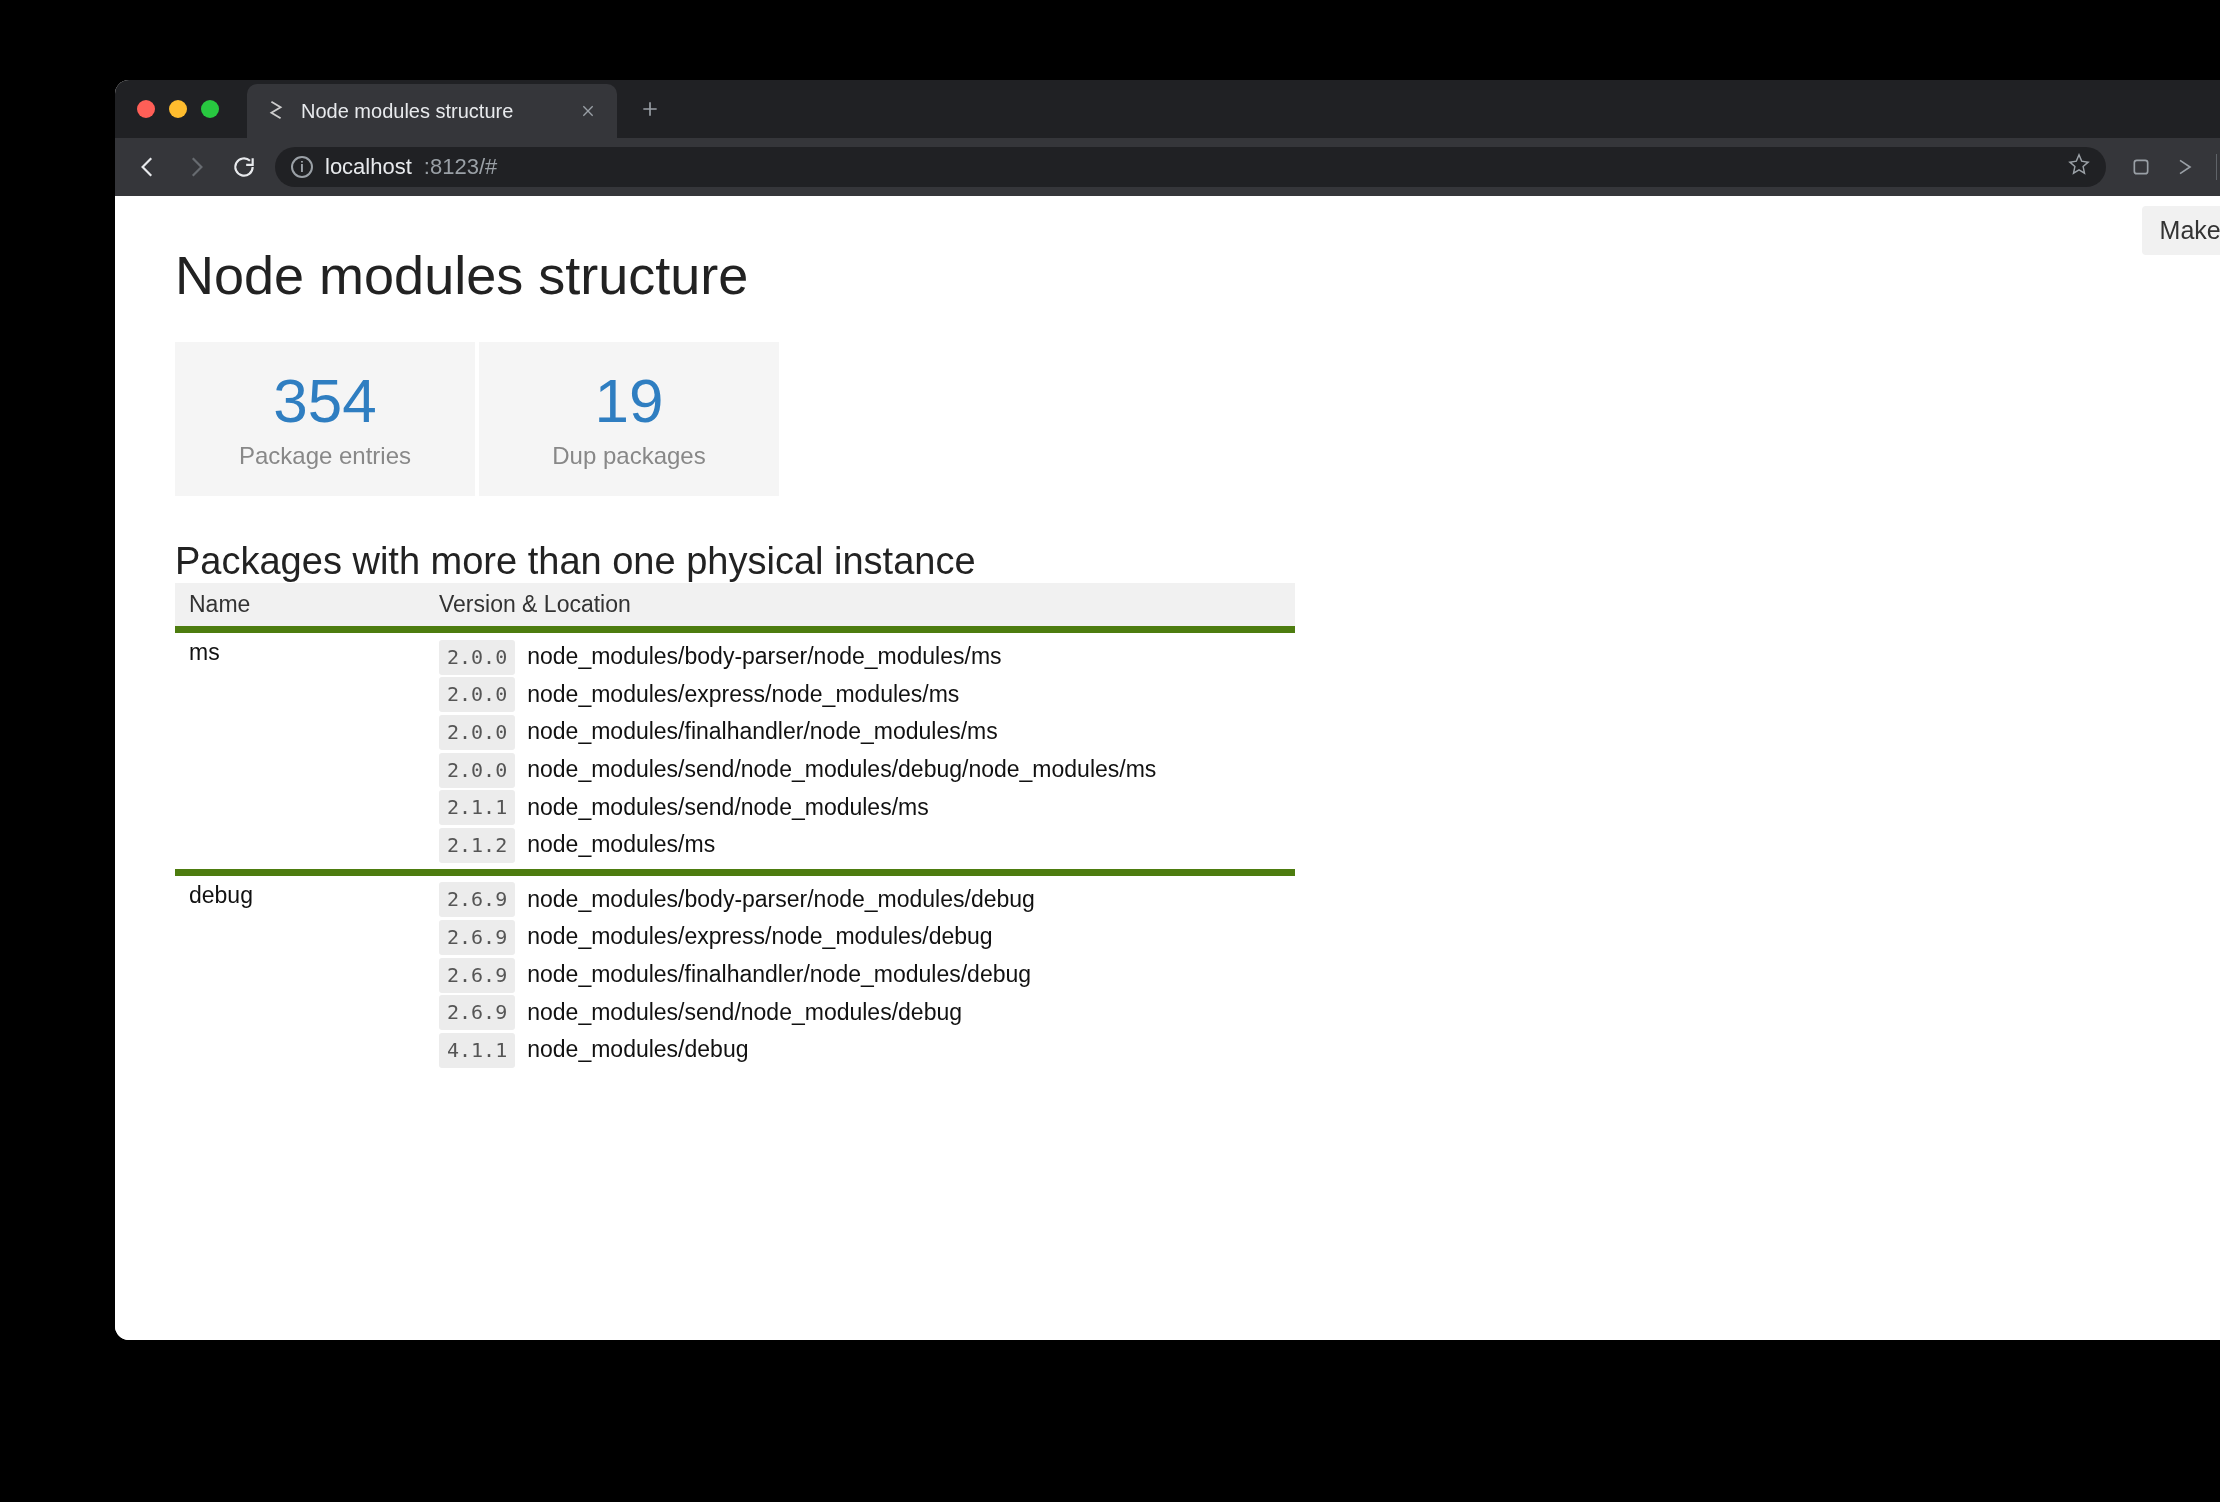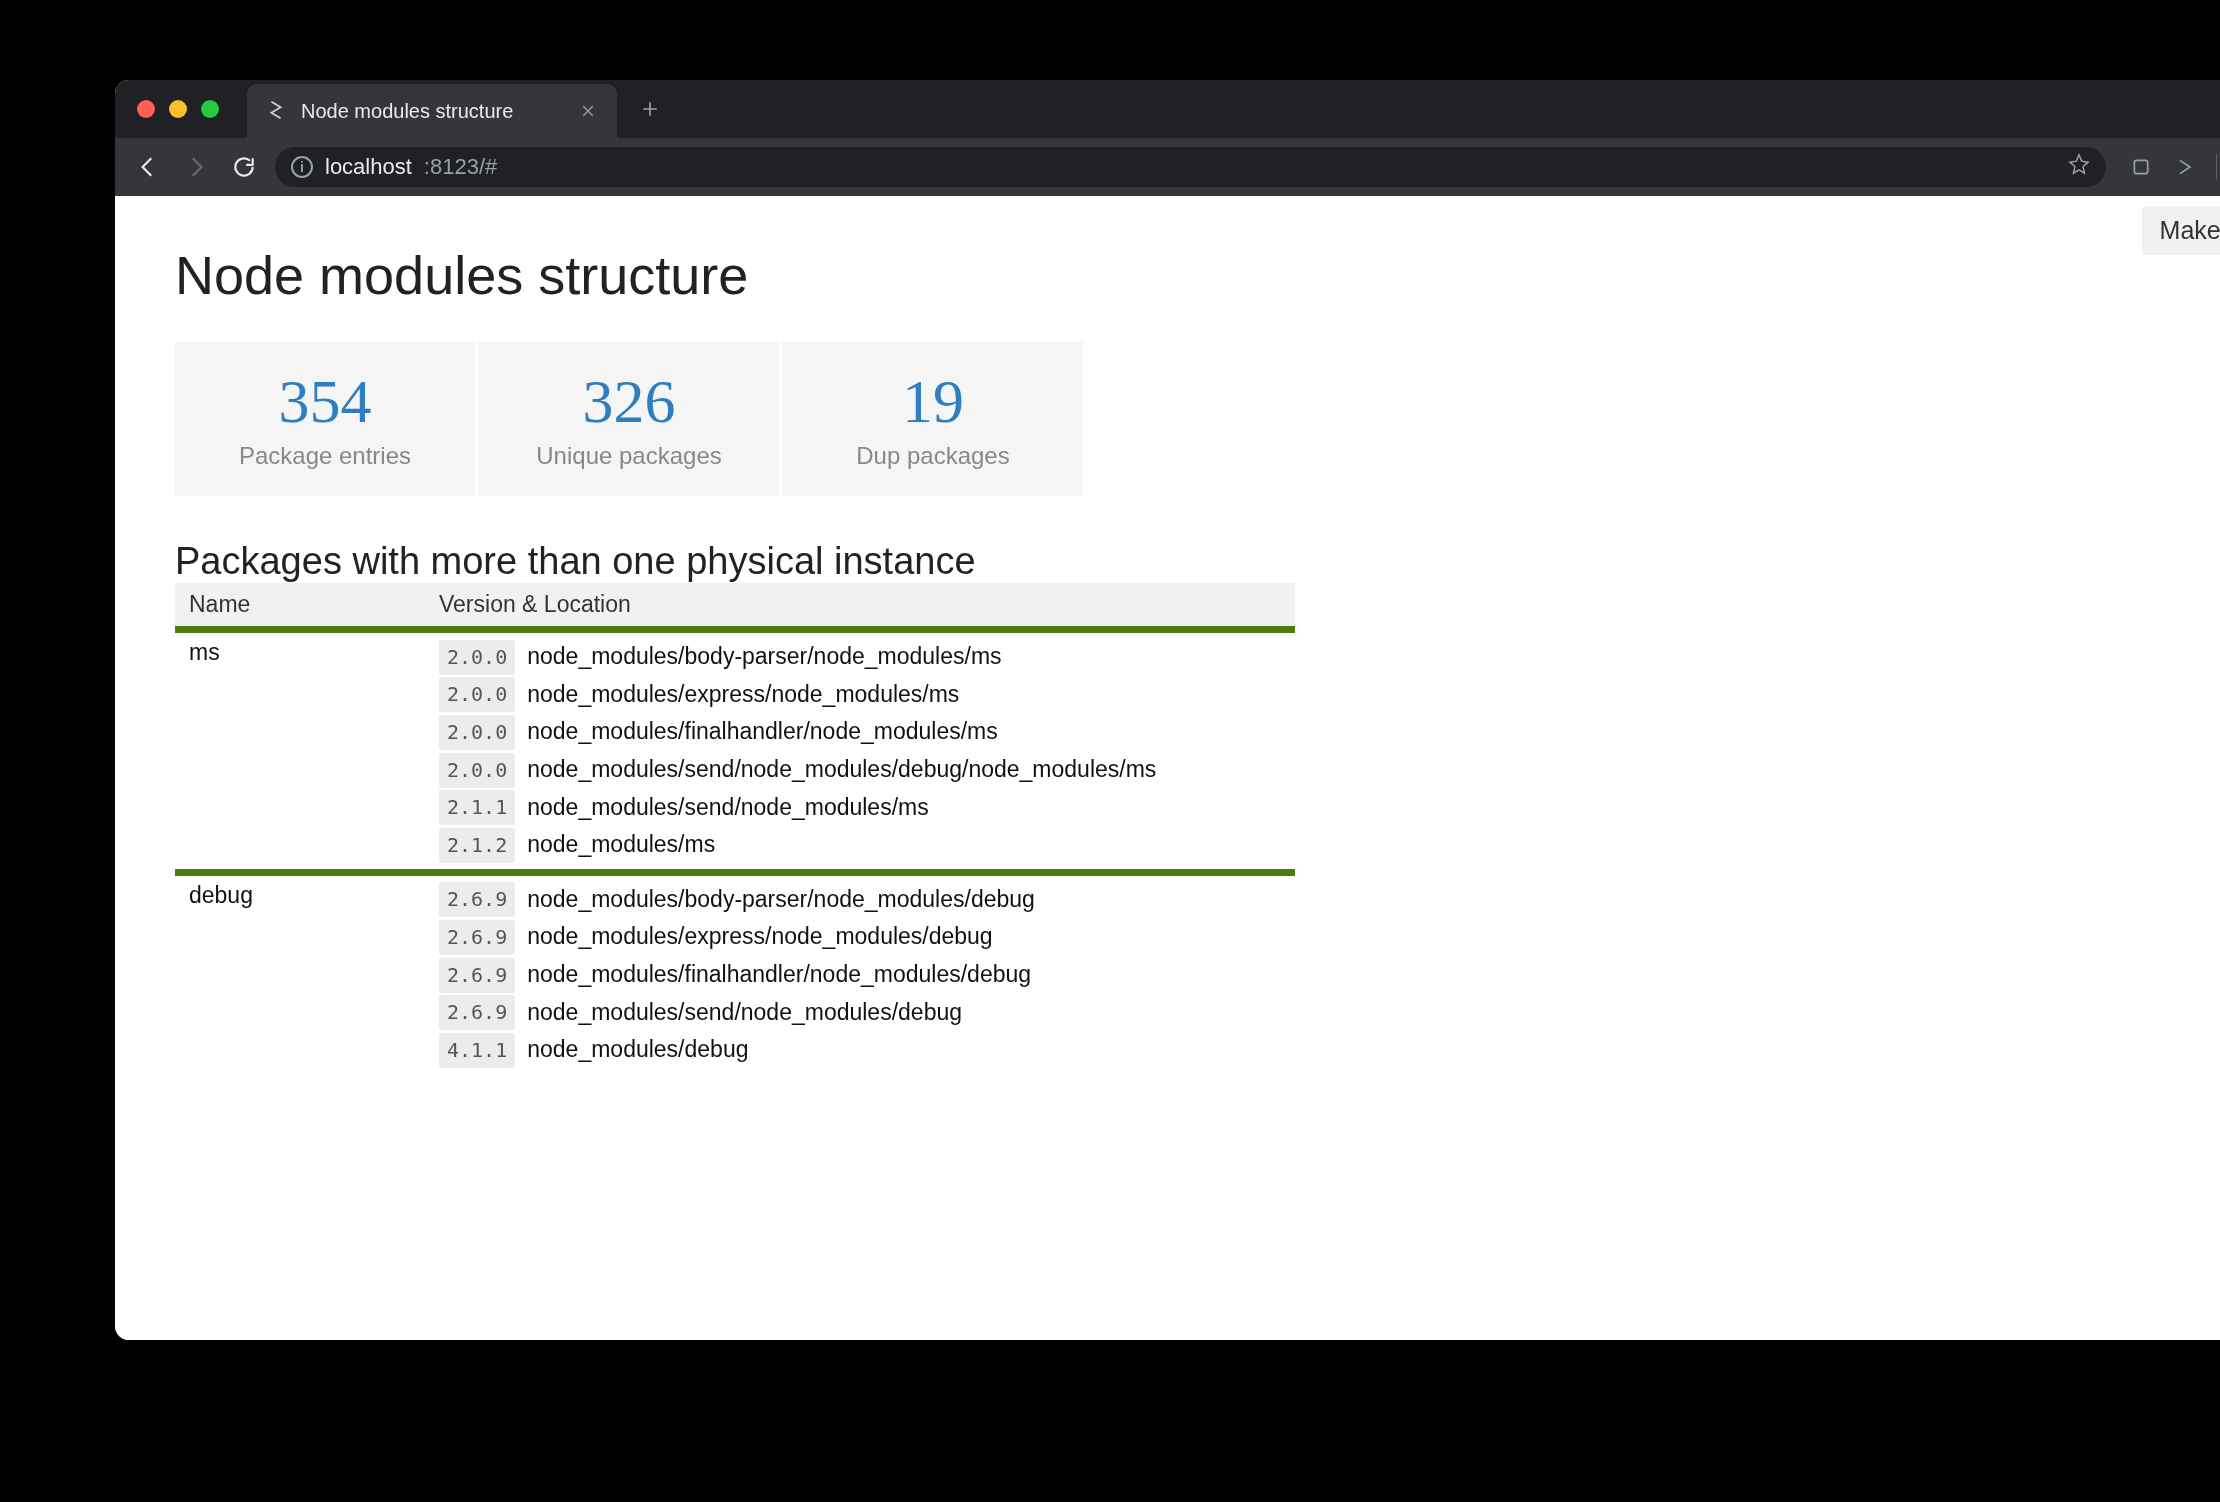--- a/index.html
+++ b/index.html
@@ -150,21 +150,20 @@
     background:#f5f5f5;
     width: 300px;
     padding: 28px 0 26px 0;
     text-align:center;
   }
   .stat .num {
     font-size: 62px;
     color:#2f7ec1;
     font-weight:400;
     line-height:1;
-    font-family:Liberation Serif, serif;
   }
   .stat .lbl {
     font-size: 24px;
     color:#888;
     margin-top:10px;
   }
   h2.section {
     font-size: 38px;
     font-weight:400;
     color:#222;
@@ -291,24 +290,20 @@
     <div class="content">
       <h1 class="page-title">Node modules structure</h1>
 
       <div class="stats">
 
       <div class="stat">
             <div class="num">354</div>
             <div class="lbl">Package entries</div>
           </div>
           <div class="stat">
-            <div class="num">326</div>
-            <div class="lbl">Unique packages</div>
-          </div>
-          <div class="stat">
             <div class="num">19</div>
             <div class="lbl">Dup packages</div>
           </div>
         </div>
 
       <h2 class="section">Packages with more than one physical instance</h2>
 
       <table class="pkg">
         <thead>
           <tr>

